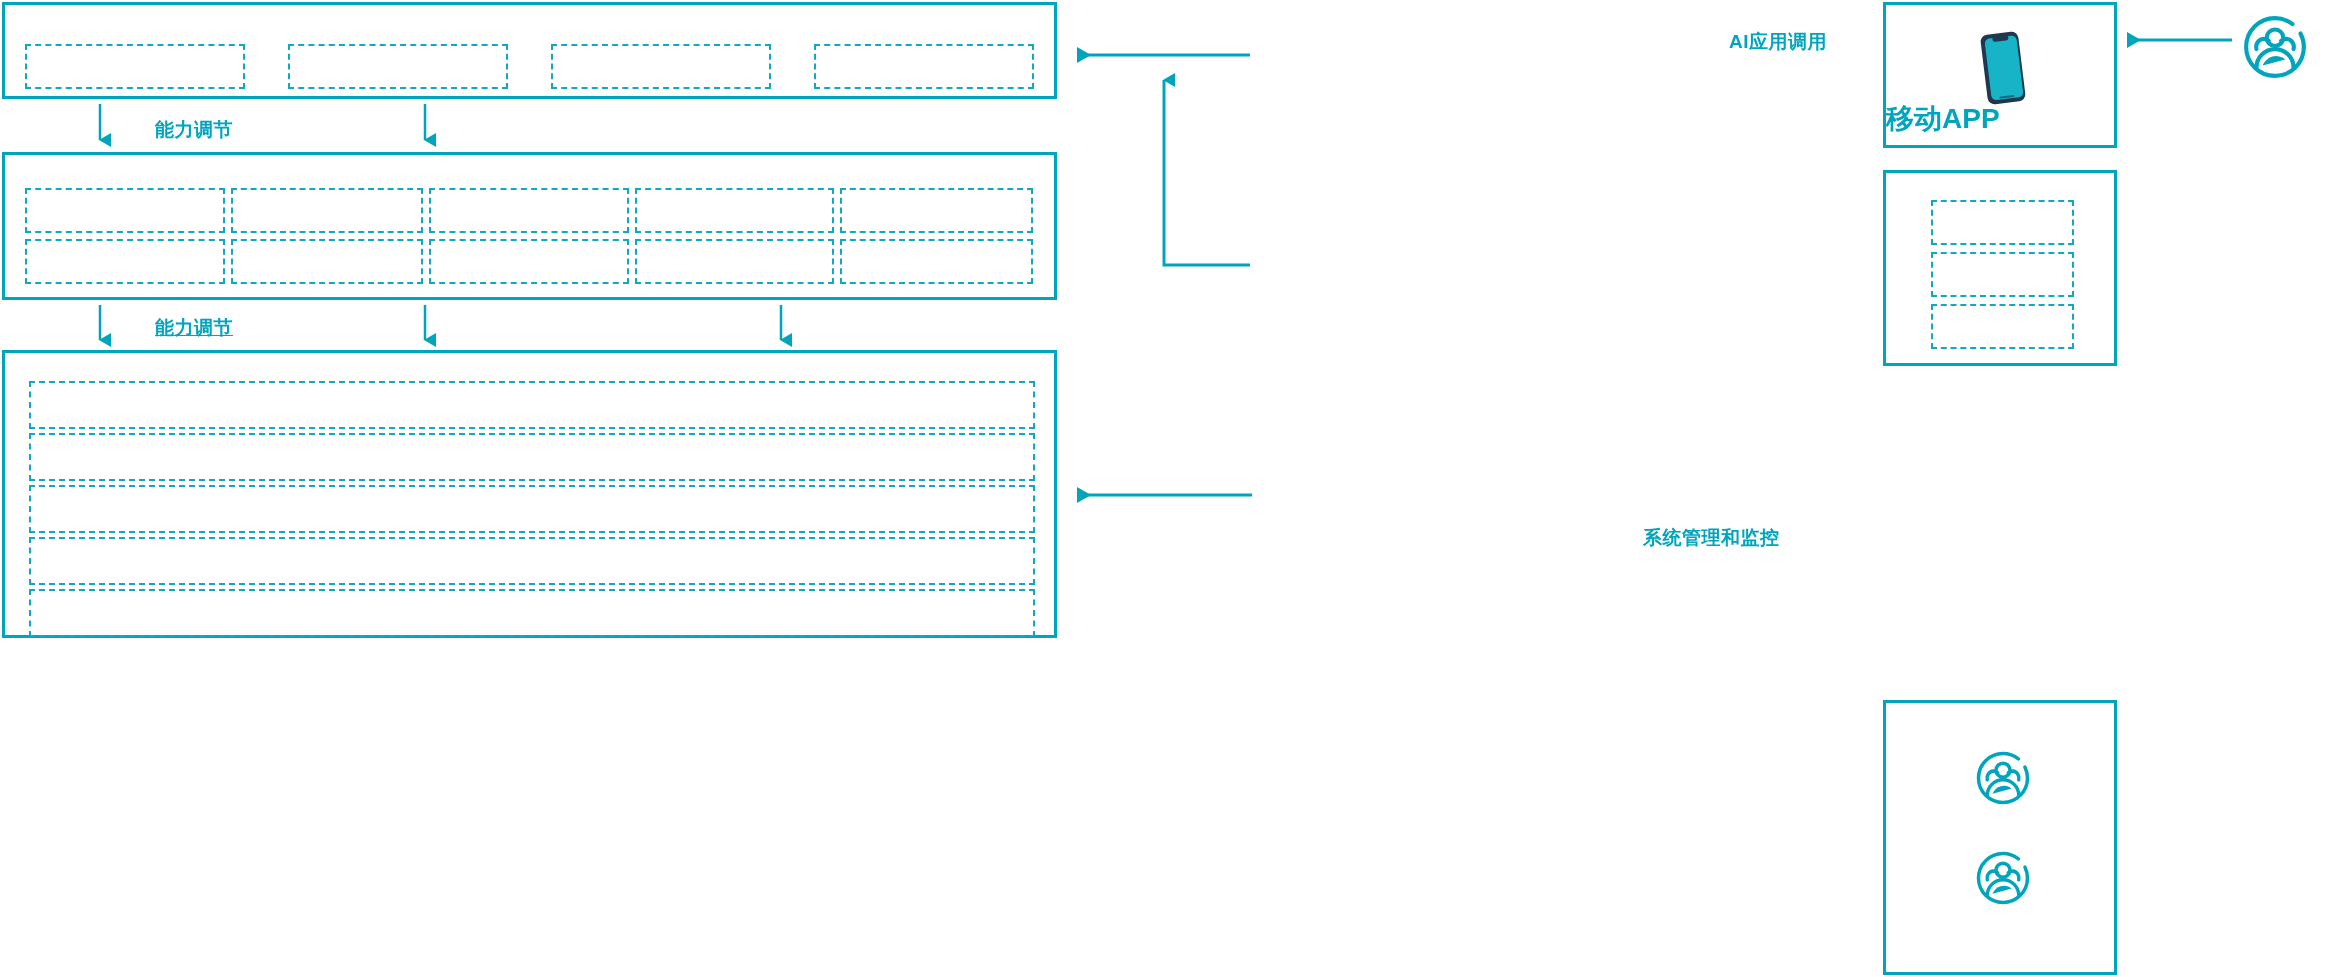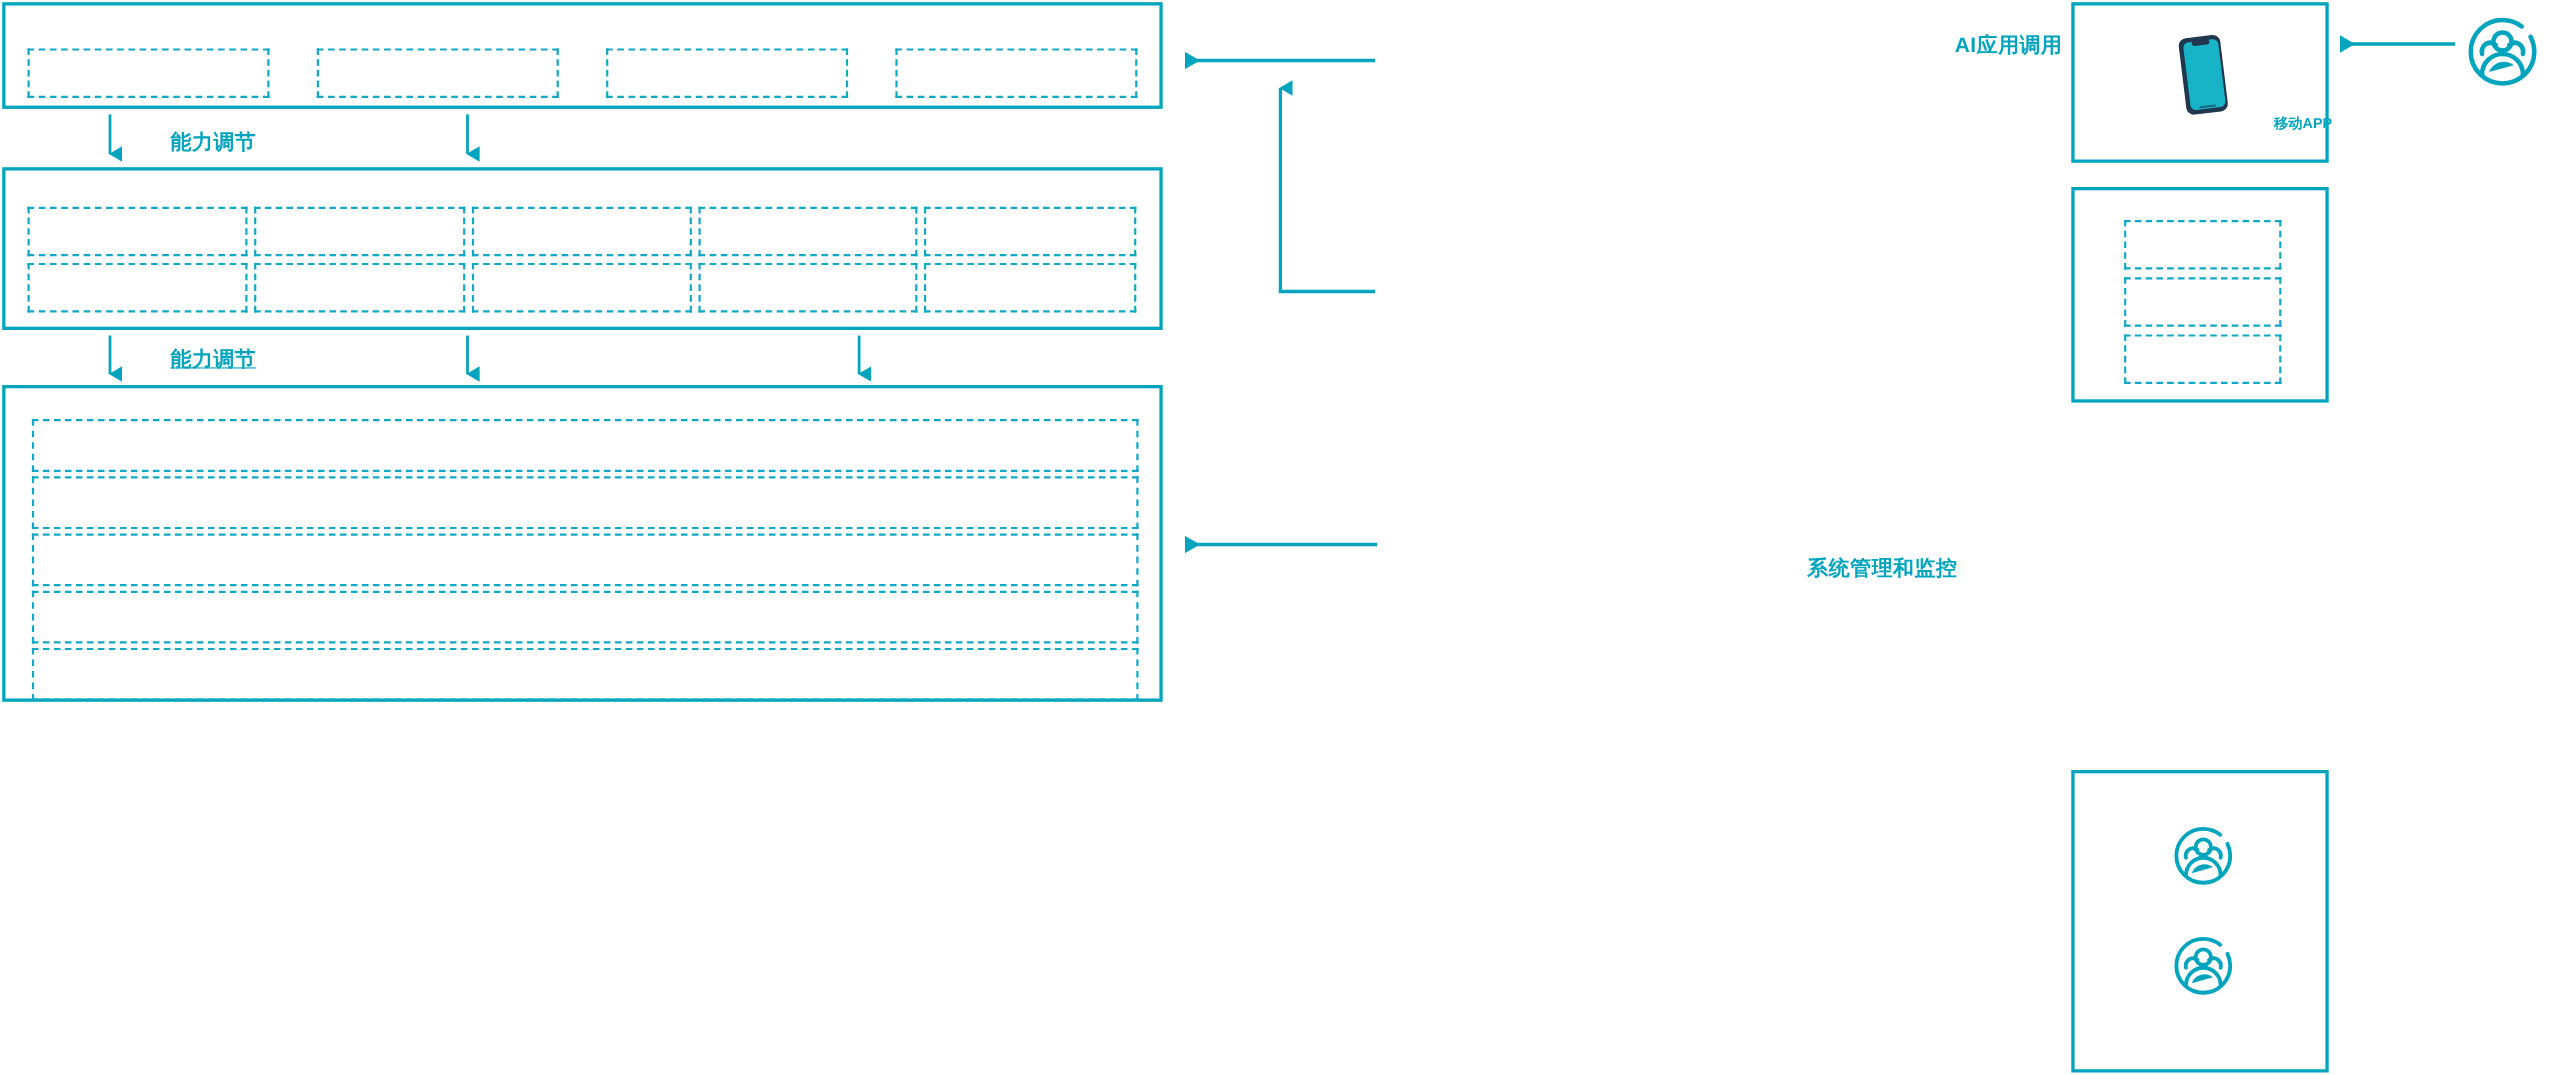--- a/index.html
+++ b/index.html
@@ -43,24 +43,24 @@
     font-weight: bold;
     letter-spacing: 0.5px;
     white-space: nowrap;
     line-height: 1;
   }
 
   
   .caption {
     position: absolute;
     color: #00a5bd;
-    font-size: 13px;
+    font-size: 28px;
     font-weight: bold;
     white-space: nowrap;
-    text-align: right;
+    text-align: left;
     line-height: 1;
   }
 
   
   #wires {
     position: absolute;
     left: 0;
     top: 0;
     width: 2326px;
     height: 977px;
@@ -157,23 +157,23 @@
     <svg width="66" height="66" viewBox="0 0 64 64" xmlns="http://www.w3.org/2000/svg">
       <circle cx="32" cy="32" r="28" fill="none" stroke="#00a5bd" stroke-width="4" stroke-dasharray="150 12" stroke-linecap="round"></circle>
       <circle cx="32" cy="23" r="8" fill="none" stroke="#00a5bd" stroke-width="4"></circle>
       <path d="M14 34 a8 8 0 0 1 7 -10 a8 8 0 0 1 5 2" fill="none" stroke="#00a5bd" stroke-width="4" stroke-linecap="round"></path>
       <path d="M50 34 a8 8 0 0 0 -7 -10 a8 8 0 0 0 -5 2" fill="none" stroke="#00a5bd" stroke-width="4" stroke-linecap="round"></path>
       <path d="M14 52 a18 18 0 0 1 36 0" fill="none" stroke="#00a5bd" stroke-width="4" stroke-linecap="round"></path>
       <path d="M20 50 a14 14 0 0 1 22 -6 z" fill="#00a5bd"></path>
     </svg>
   </div>
 
-  <div class="flow-label" style="left:1777px; top:32px;">AI应用调用</div>
-
-  <div class="flow-label" style="left:1643px; top:508px;">系统管理和监控</div>
+  <div class="flow-label" style="left:1729px; top:32px;">AI应用调用</div>
+
+  <div class="flow-label" style="left:1643px; top:528px;">系统管理和监控</div>
 
   <svg id="wires" viewBox="0 0 2326 977" xmlns="http://www.w3.org/2000/svg">
     <defs>
       <marker id="arrowDown" markerWidth="14" markerHeight="12" refX="7" refY="11" orient="auto" markerUnits="userSpaceOnUse">
         <path d="M0,0 L14,0 L7,12 z" fill="#00a5bd"></path>
       </marker>
       <marker id="arrowLeft" markerWidth="14" markerHeight="16" refX="13" refY="8" orient="auto" markerUnits="userSpaceOnUse">
         <path d="M14,0 L14,16 L0,8 z" fill="#00a5bd"></path>
       </marker>
       <marker id="arrowUp" markerWidth="14" markerHeight="12" refX="7" refY="1" orient="auto" markerUnits="userSpaceOnUse">

